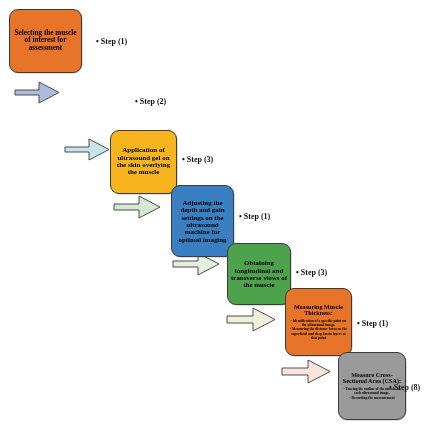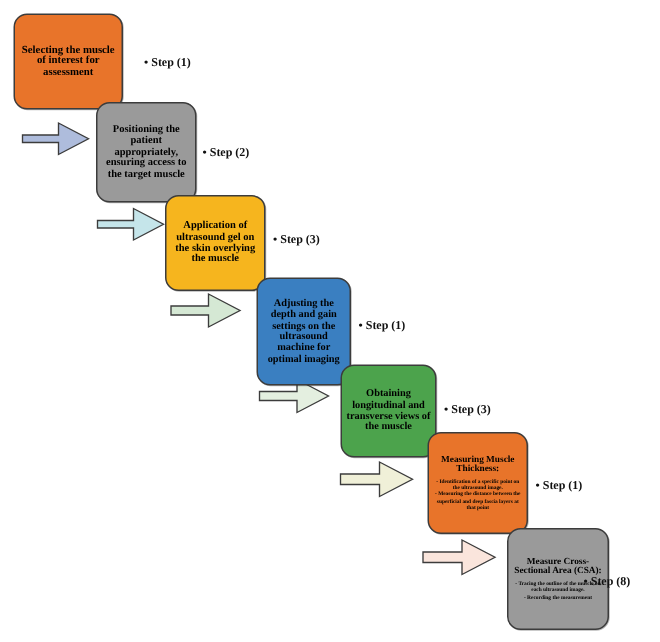--- a/index.html
+++ b/index.html
@@ -115,23 +115,20 @@
   <div class="arrow" id="a6">
     <svg width="64" height="28" viewBox="0 0 64 28">
       <path d="M1,11 L27,11 L27,3 L49,14.5 L27,26 L27,18 L1,18 Z" fill="#FAE5DC" stroke="#3c3c3c" stroke-width="0.9"></path>
     </svg>
   </div>
 
   <div class="node" id="n1" style="background: rgb(232, 116, 42);">
     <span class="title">Selecting the muscle of interest for assessment</span>
   </div>
 
-  <div class="node" id="n2" style="background: rgb(154, 154, 154);">
-    <span class="title">Positioning the patient appropriately, ensuring access to the target muscle</span>
-  </div>
 
   <div class="node" id="n3" style="background: rgb(246, 181, 30); align-items: flex-end;">
     <span class="title">Application of ultrasound gel on the skin overlying the muscle</span>
   </div>
 
   <div class="node" id="n4" style="background: rgb(58, 127, 193);">
     <span class="title">Adjusting the depth and gain settings on the ultrasound machine for optimal imaging</span>
   </div>
 
   <div class="node" id="n5" style="background: rgb(76, 163, 76);">

